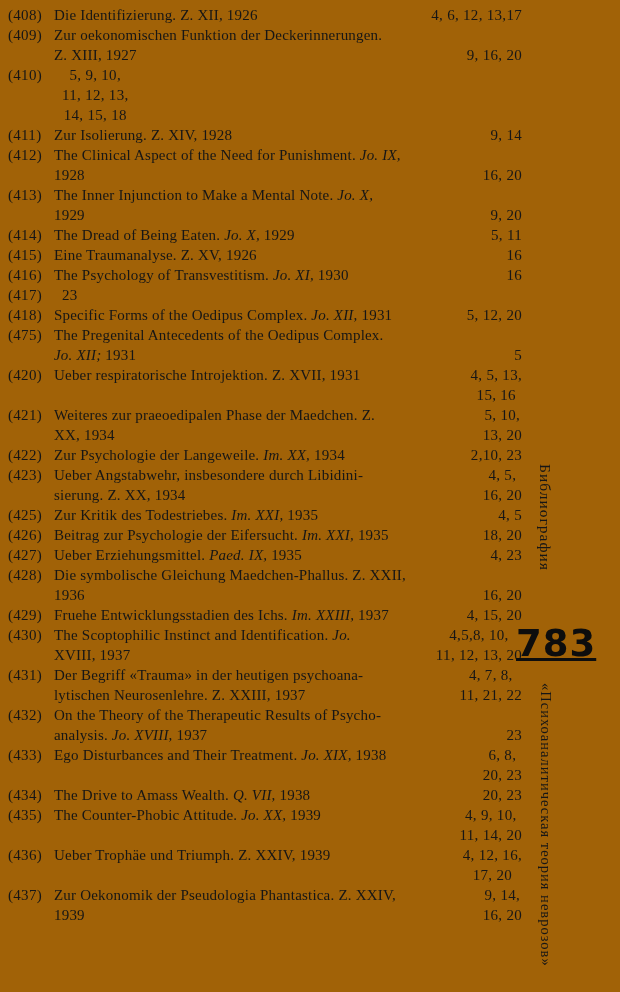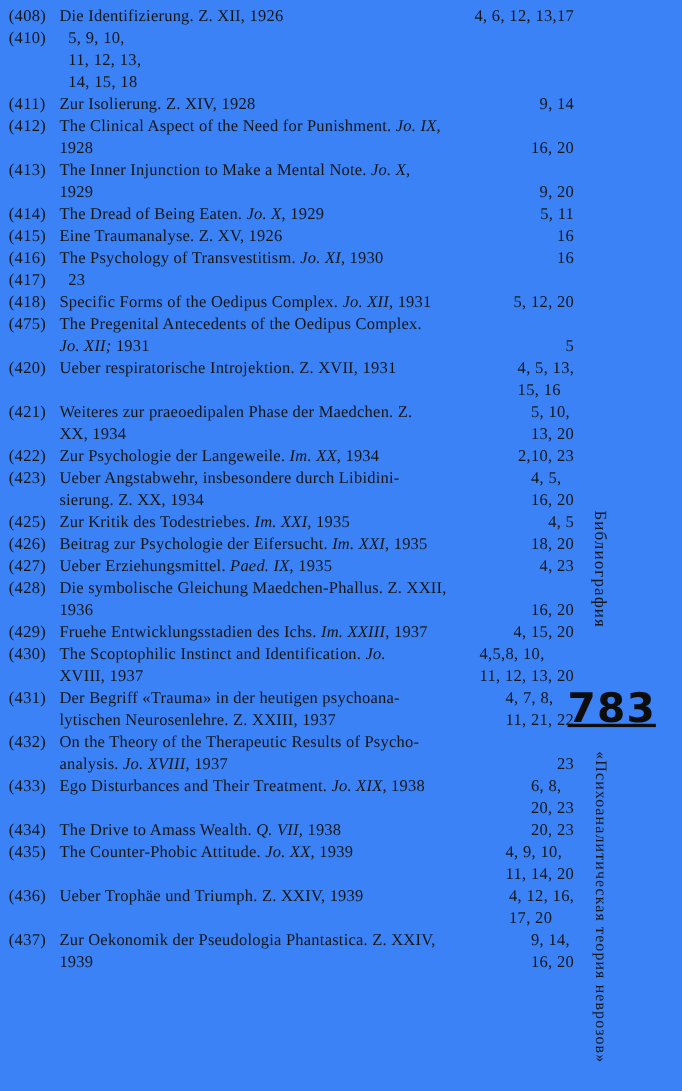--- a/index.html
+++ b/index.html
@@ -4,21 +4,21 @@
 <style>
   html, body {
     margin: 0;
     padding: 0;
     background: #e8e8e4;
   }
   .page {
     position: relative;
     width: 620px;
     height: 992px;
-    background: #3b82f6;
+    background: #a16207;
     overflow: hidden;
     font-family: "Liberation Serif", "DejaVu Serif", serif;
     color: #161616;
   }
   .content {
     position: absolute;
     left: 8px;
     top: 5px;
     width: 514px;
   }
@@ -34,21 +34,21 @@
     letter-spacing: 0.3px;
   }
   .text {
     flex: 1;
     letter-spacing: 0.2px;
   }
   .pages {
     flex: none;
     margin-left: 8px;
     align-self: flex-end;
-    text-align: left;
+    text-align: center;
     white-space: pre-line;
     letter-spacing: 0.3px;
   }
   .vert {
     position: absolute;
     writing-mode: vertical-rl;
     white-space: nowrap;
     letter-spacing: 1px;
   }
   .side-top {
@@ -78,20 +78,25 @@
 <body>
 
 <div class="page">
   <div class="content">
       <div class="entry">
         <div class="num">(408)</div>
         <div class="text">Die Identifizierung. Z. XII, 1926</div>
         <div class="pages">4, 6, 12, 13,17</div>
       </div>
       <div class="entry">
+        <div class="num">(409)</div>
+        <div class="text">Zur oekonomischen Funktion der Deckerinnerungen.<br>Z. XIII, 1927</div>
+        <div class="pages">9, 16, 20</div>
+      </div>
+      <div class="entry">
         <div class="num">(410)</div>
         <div class="pages">5, 9, 10,
 11, 12, 13,
 14, 15, 18</div>
       </div>
       <div class="entry">
         <div class="num">(411)</div>
         <div class="text">Zur Isolierung. Z. XIV, 1928</div>
         <div class="pages">9, 14</div>
       </div>

